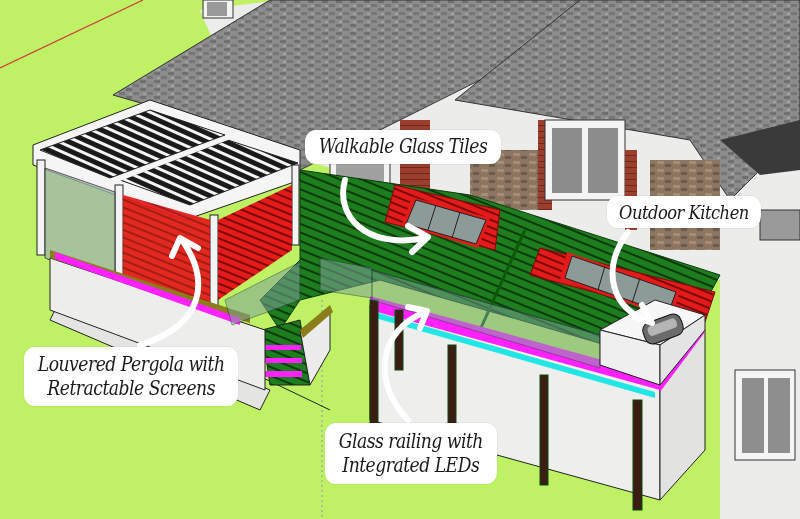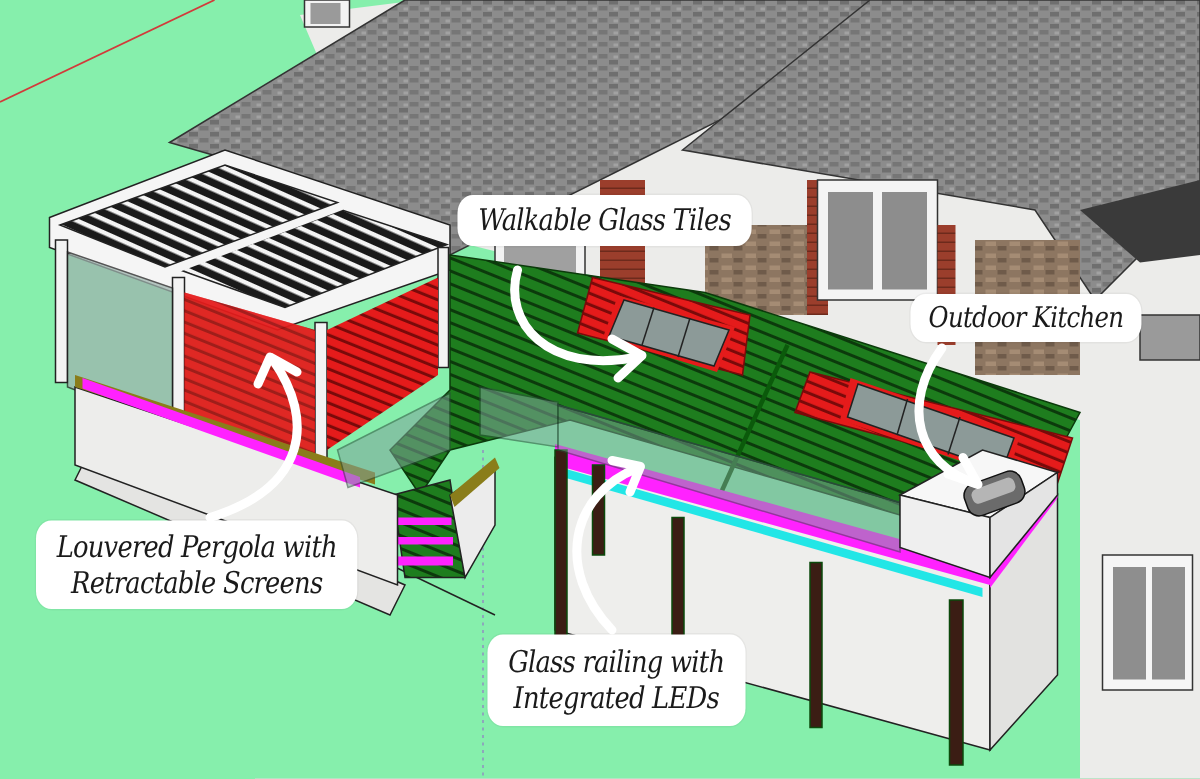--- a/index.html
+++ b/index.html
@@ -1,16 +1,16 @@
 <!DOCTYPE html>
 <html><head>
 <meta charset="utf-8">
 <style>
   html, body { margin: 0; padding: 0; background: #d9d9d7; }
-  #stage { position: relative; width: 800px; height: 519px; overflow: hidden; background: #86efac; font-family: "DejaVu Serif", serif; }
+  #stage { position: relative; width: 800px; height: 519px; overflow: hidden; background: #bef264; font-family: "DejaVu Serif", serif; }
   #scene { position: absolute; left: 0; top: 0; width: 800px; height: 519px; }
   .callout {
     position: absolute; background: #ffffff; border-radius: 12px;
     color: #1a1a1a; font-family: "DejaVu Serif", serif; font-style: italic;
     letter-spacing: -0.6px; text-align: center; line-height: 1.18;
     box-shadow: 0 0 0 1px rgba(0,0,0,0.04);
     transform: scaleX(0.86); transform-origin: left top;
   }
   .callout span { display: block; white-space: nowrap; }
   #callout-glass-tiles { left: 305px; top: 130px; padding: 5px 16px; font-size: 20px; }

